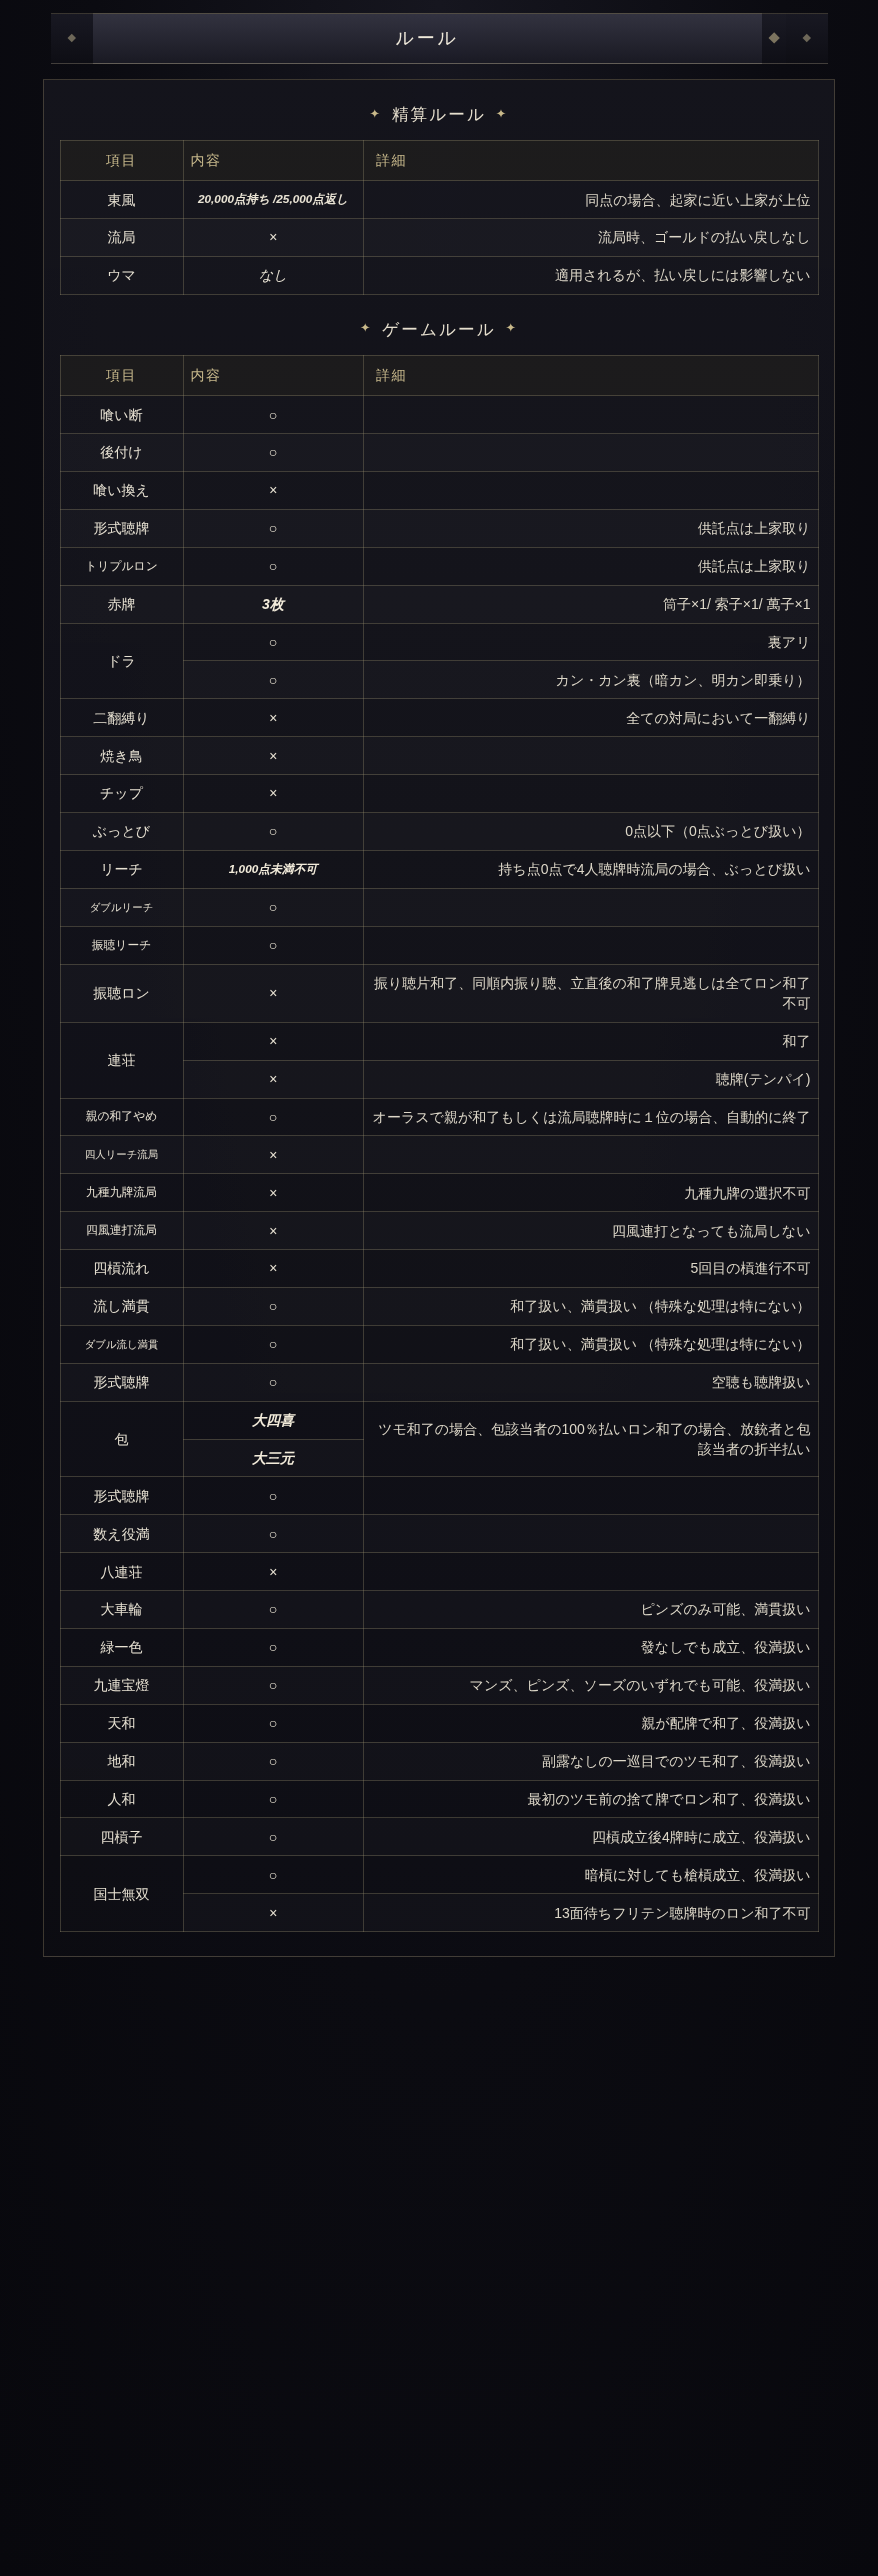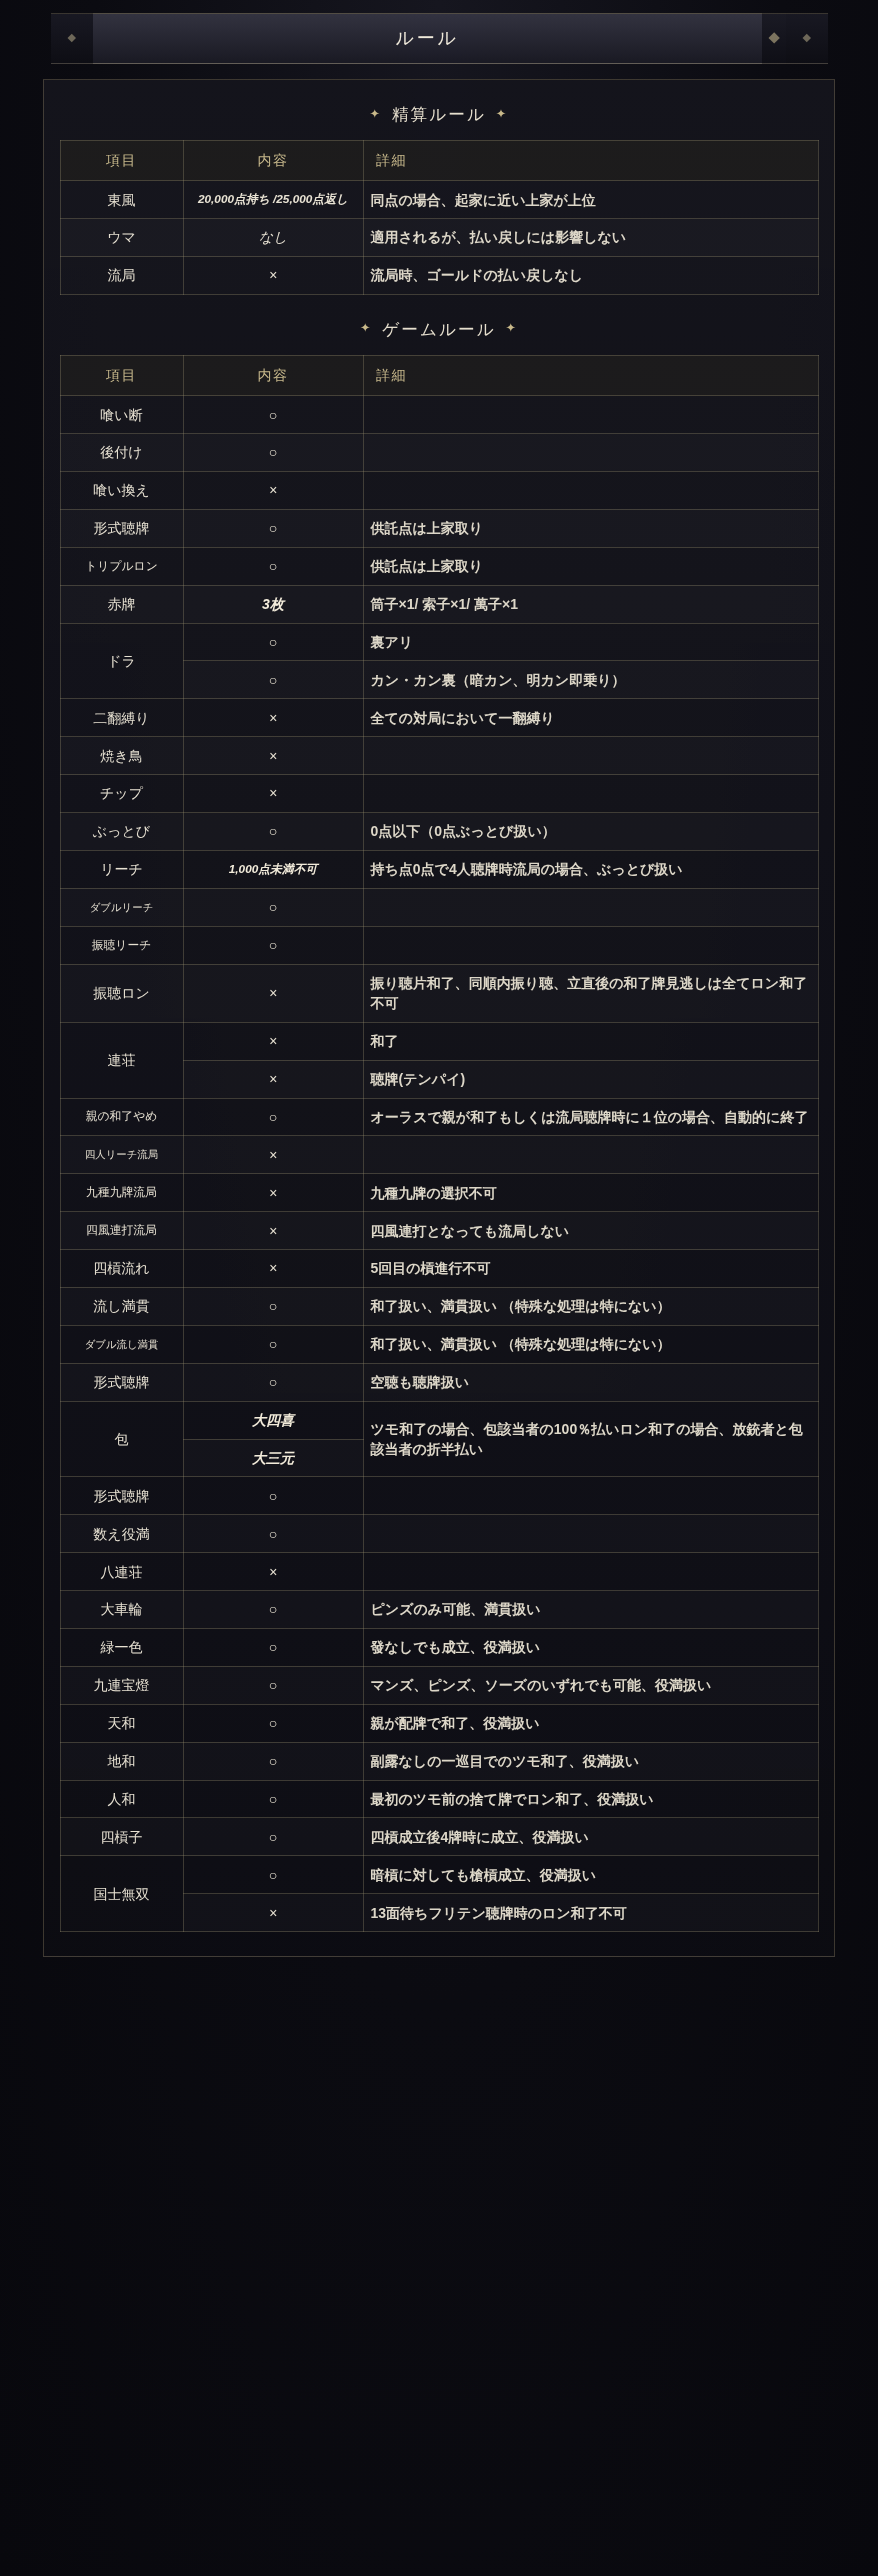--- a/index.html
+++ b/index.html
@@ -127,46 +127,45 @@
   }
   table.rule thead th {
     color: #c8b98c;
     font-weight: normal;
     background: rgba(40,38,32,0.45);
     font-size: 14px;
     letter-spacing: 1.4px;
     padding: 9.7px 7px;
   }
   table.rule thead th.h1 { text-align: center; }
-  table.rule thead th.h2 { text-align: center; }
+  table.rule thead th.h2 { text-align: left; }
   table.rule thead th.h3 { text-align: left; padding-left: 12.5px; }
 
   td.label {
     text-align: center;
     color: #e7e1d2;
     white-space: nowrap;
   }
   td.label.sm { font-size: 10.4px; letter-spacing: 0; }
   td.label.md { font-size: 11.8px; }
 
   td.value {
     text-align: center;
     color: #e9e3d4;
     font-style: italic;
   }
   td.value.bold { font-weight: bold; color: #f3ecdb; }
   td.value.small { font-size: 11.8px; font-weight: bold; }
 
   td.detail {
-    text-align: left;
+    text-align: right;
     color: #ddd7c8;
     font-size: 13px;
     padding-left: 12.5px;
     padding-right: 11px;
-    font-weight: bold;
   }
 
   tbody tr:nth-child(odd)  { background: rgba(255,255,255,0.012); }
   tbody tr:nth-child(even) { background: rgba(255,255,255,0.028); }
 </style>
 </head>
 <body>
 
 <div class="page">
 
@@ -198,28 +197,28 @@
           <th class="h3">詳細</th>
         </tr>
       </thead>
       <tbody>
         <tr>
           <td class="label">東風</td>
           <td class="value small">20,000点持ち /25,000点返し</td>
           <td class="detail">同点の場合、起家に近い上家が上位</td>
         </tr>
         <tr>
+          <td class="label">流局</td>
+          <td class="value">×</td>
+          <td class="detail">流局時、ゴールドの払い戻しなし</td>
+        </tr>
+        <tr>
           <td class="label">ウマ</td>
           <td class="value">なし</td>
           <td class="detail">適用されるが、払い戻しには影響しない</td>
-        </tr>
-        <tr>
-          <td class="label">流局</td>
-          <td class="value">×</td>
-          <td class="detail">流局時、ゴールドの払い戻しなし</td>
         </tr>
       </tbody>
     </table>
 
     <div class="section-title">
       <span class="orn">✦</span><span>ゲームルール</span><span class="orn">✦</span>
     </div>
 
     <table class="rule">
       <colgroup>

